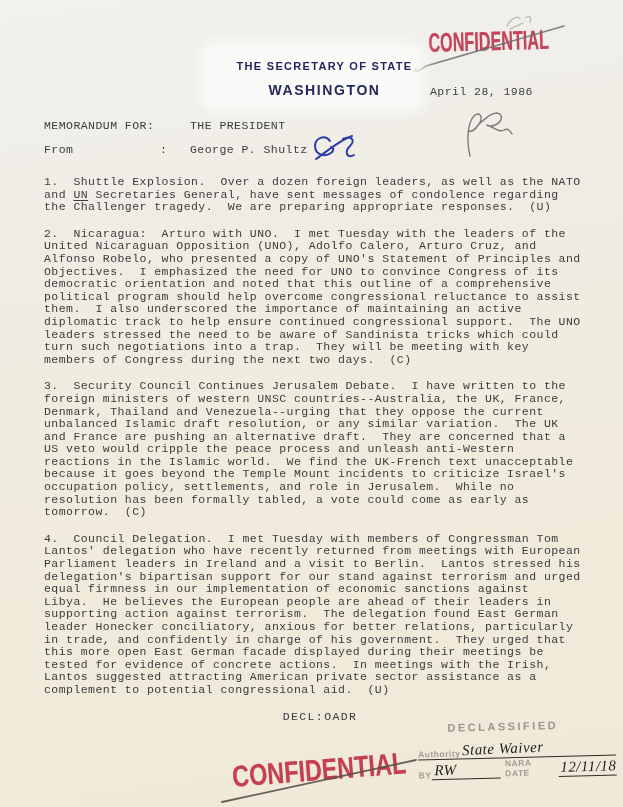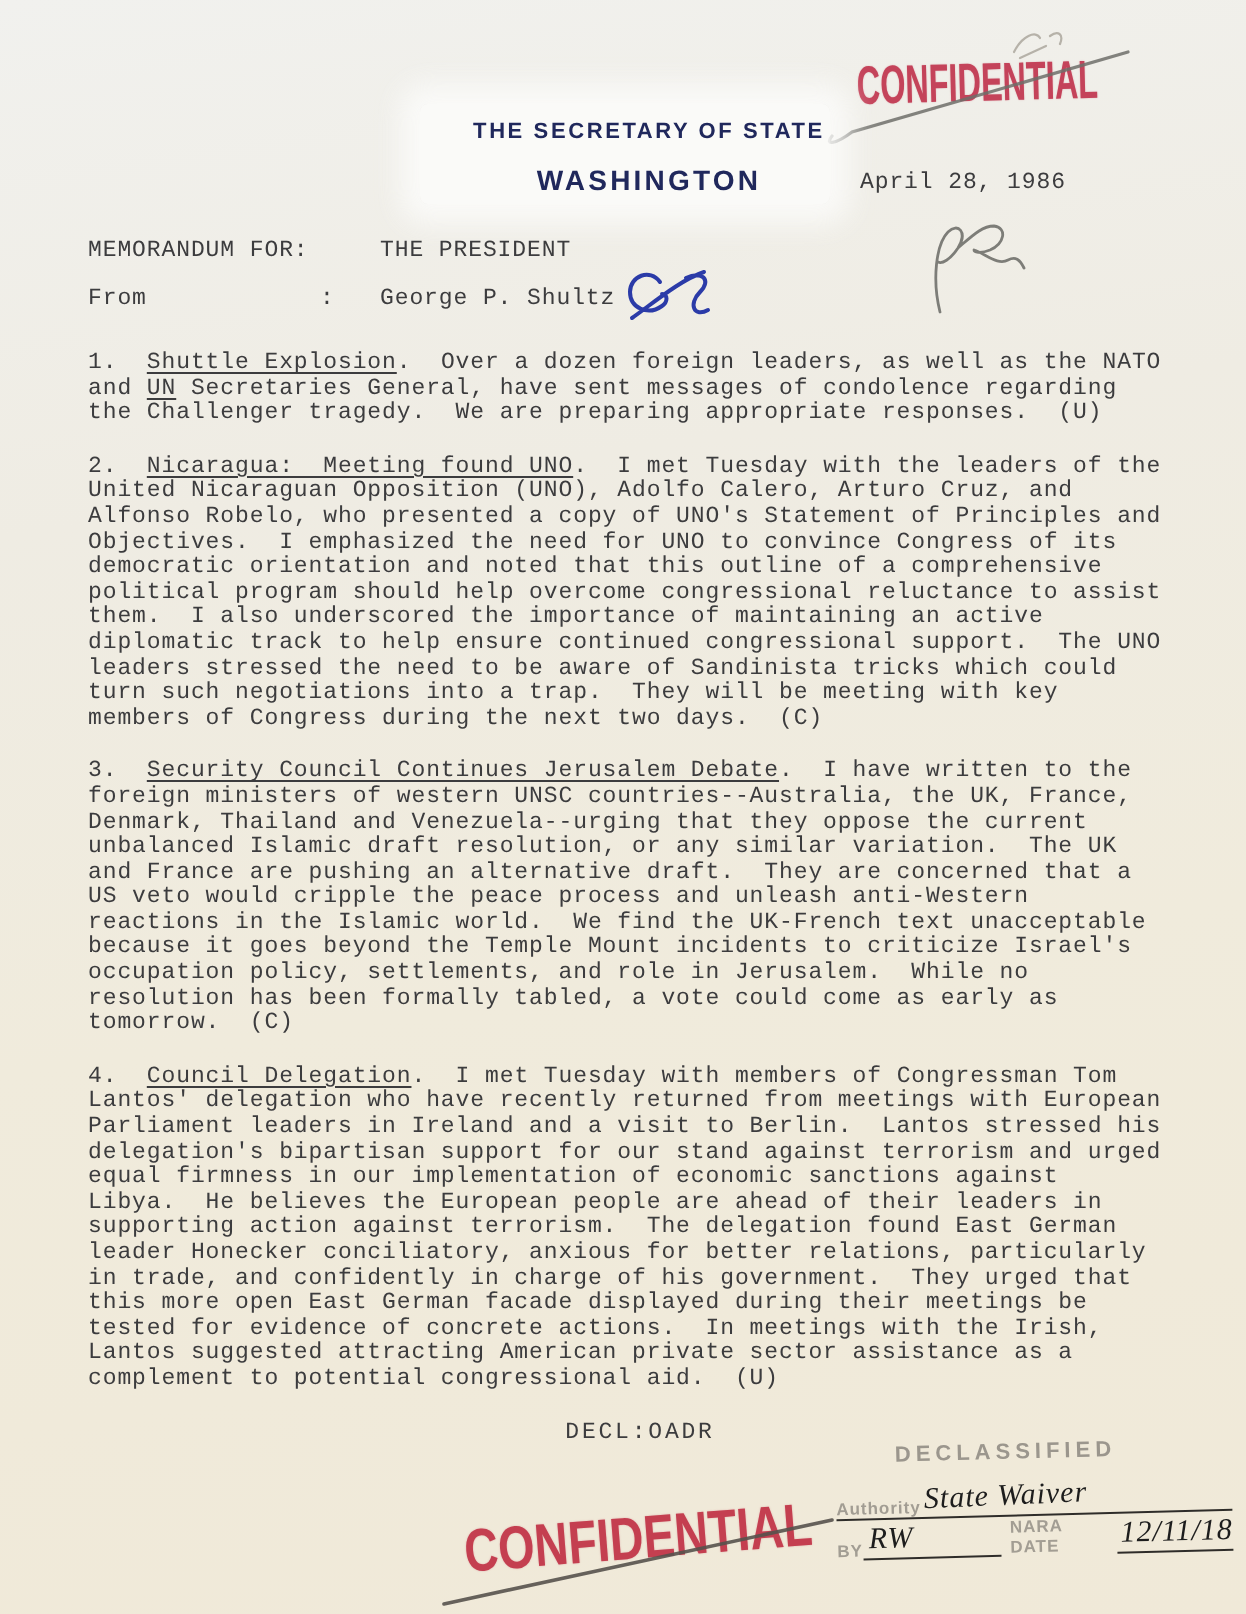--- a/index.html
+++ b/index.html
@@ -10,21 +10,21 @@
     overflow:hidden;
     background:linear-gradient(172deg,#f1f1ee 0%,#efece3 30%,#f0ebdc 60%,#f0e9d8 100%);
     font-family:"Liberation Mono","DejaVu Sans Mono",monospace;
     color:#3c3c3e;
   }
   .abs{position:absolute;}
   
   .tw{font-size:11.5px;line-height:12.6px;letter-spacing:0.45px;color:#3c3c3e;}
   .body-text{left:44px;top:176px;width:552px;}
   .para{white-space:pre-wrap;margin:0 0 14px 0;}
-  .sec-title{text-decoration:underline;text-underline-offset:2px;}
+  .sec-title{text-underline-offset:2px;}
   .u{text-decoration:underline;text-underline-offset:2px;text-align:right;}
   .decl-line{text-align:center;letter-spacing:1.4px;margin-top:3px;}
   
   .halo{left:210px;top:52px;width:205px;height:50px;background:rgba(252,252,250,.85);
         box-shadow:0 0 14px 10px rgba(252,252,250,.85);border-radius:4px;}
   .letterhead{left:222px;width:205px;text-align:center;
         font-family:"Liberation Sans","DejaVu Sans",sans-serif;
         font-weight:bold;color:#20285c;}
   .lh1{top:60px;font-size:11px;letter-spacing:1.3px;}
   .lh2{top:82px;font-size:14px;letter-spacing:1.6px;}
@@ -98,21 +98,21 @@
   <svg class="abs" style="left:310px;top:132px;" width="50" height="32" viewBox="0 0 50 32">
     <path d="M20,9 C15,2 5,6 5,14 C5,22 14,26 21,21 C24,19 24,15 21,15 M6,27 C16,20 30,8 42,4 M33,7 C41,3 46,8 40,14 C34,20 37,27 44,23" fill="none" stroke="#2b3ba8" stroke-width="2" stroke-linecap="round" stroke-linejoin="round"></path>
   </svg>
 
   <div class="abs tw body-text">
 
       <div class="para"><span class="sec-num">1.  </span><span class="sec-title">Shuttle Explosion</span><span class="sec-body">.  Over a dozen foreign leaders, as well as the NATO
 and <span class="u">UN</span> Secretaries General, have sent messages of condolence regarding
 the Challenger tragedy.  We are preparing appropriate responses.  (U)</span></div>
 
-      <div class="para"><span class="sec-num">2.  </span><span class="sec-title">Nicaragua:  Meeting found UNO</span><span class="sec-body">.  I met Tuesday with the leaders of the
+      <div class="para"><span class="sec-num">2.  </span><span class="sec-title">Nicaragua:  Arturo with UNO</span><span class="sec-body">.  I met Tuesday with the leaders of the
 United Nicaraguan Opposition (UNO), Adolfo Calero, Arturo Cruz, and
 Alfonso Robelo, who presented a copy of UNO's Statement of Principles and
 Objectives.  I emphasized the need for UNO to convince Congress of its
 democratic orientation and noted that this outline of a comprehensive
 political program should help overcome congressional reluctance to assist
 them.  I also underscored the importance of maintaining an active
 diplomatic track to help ensure continued congressional support.  The UNO
 leaders stressed the need to be aware of Sandinista tricks which could
 turn such negotiations into a trap.  They will be meeting with key
 members of Congress during the next two days.  (C)</span></div>

